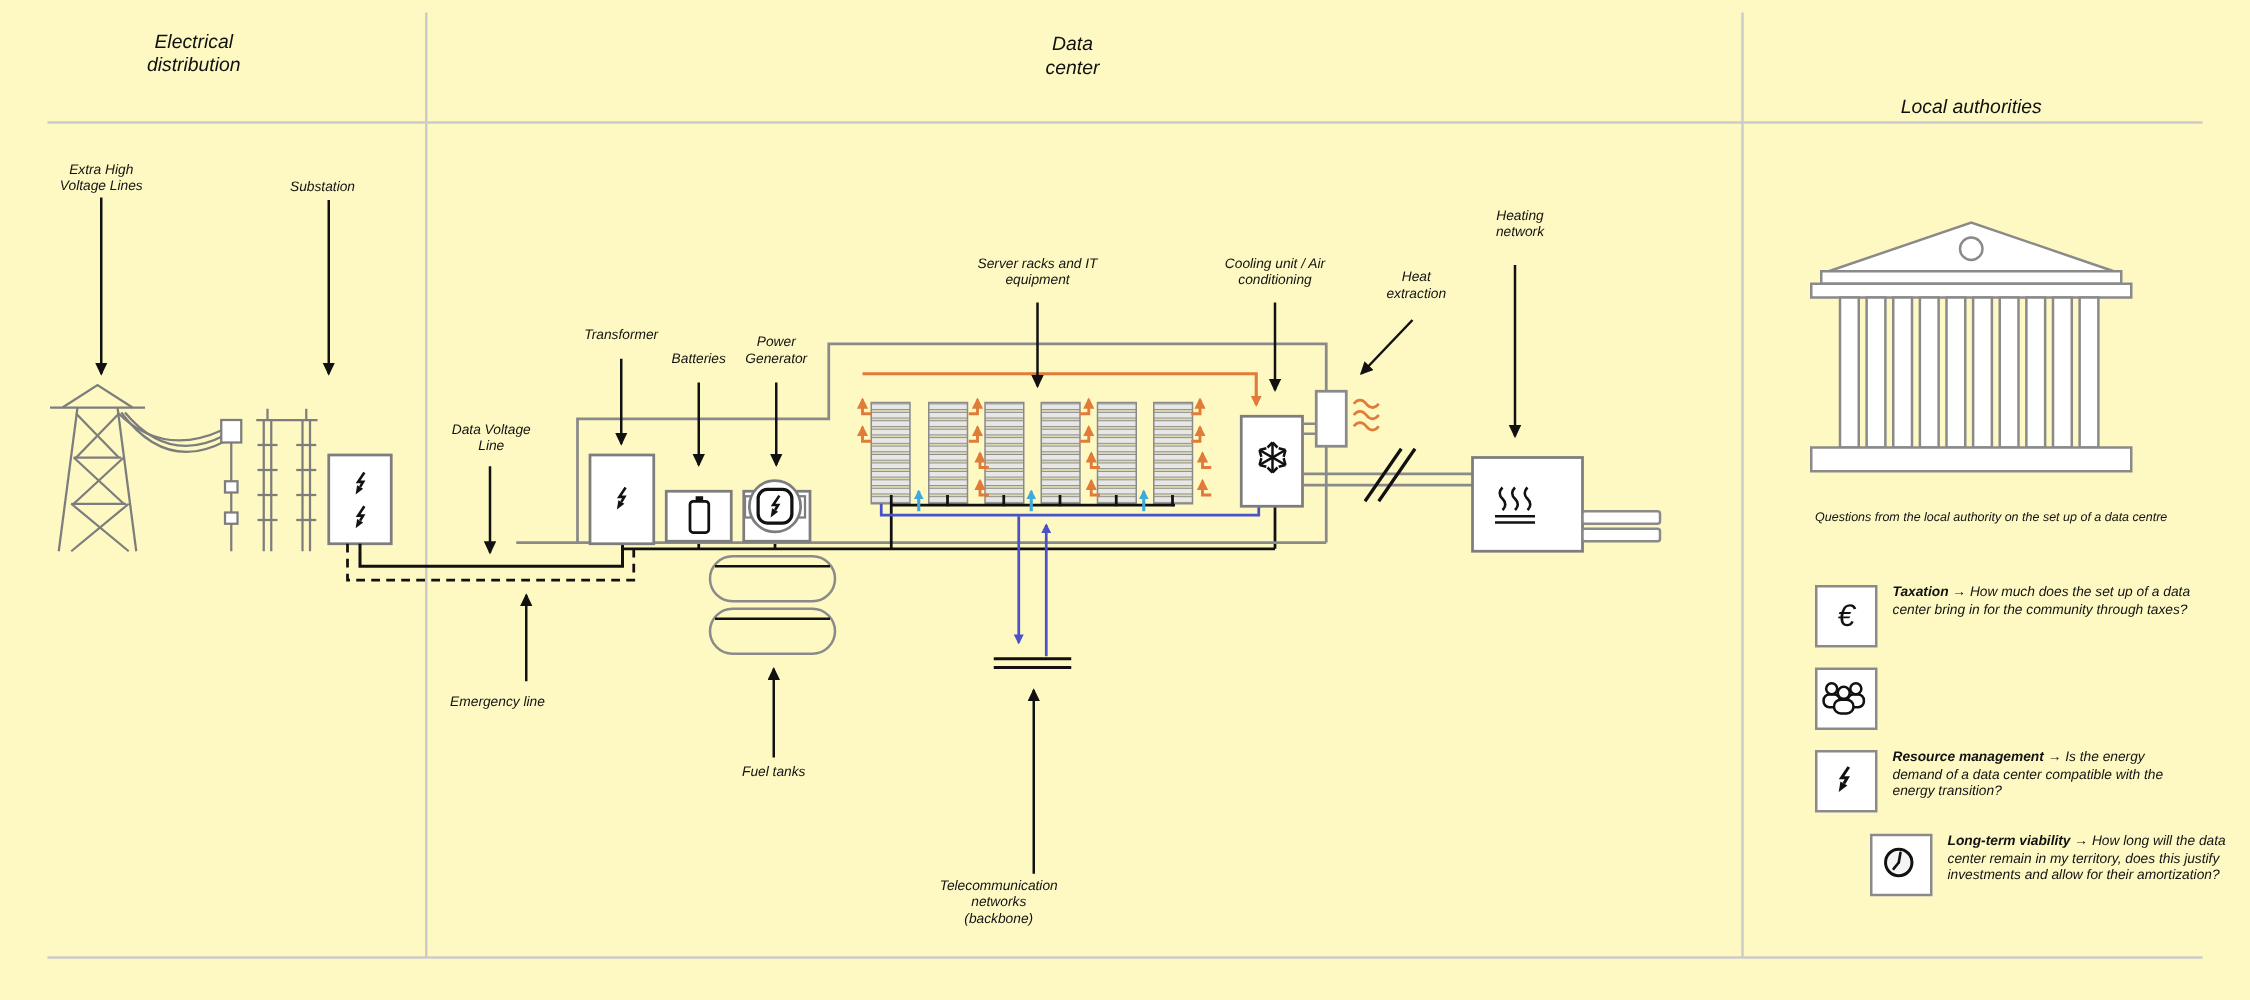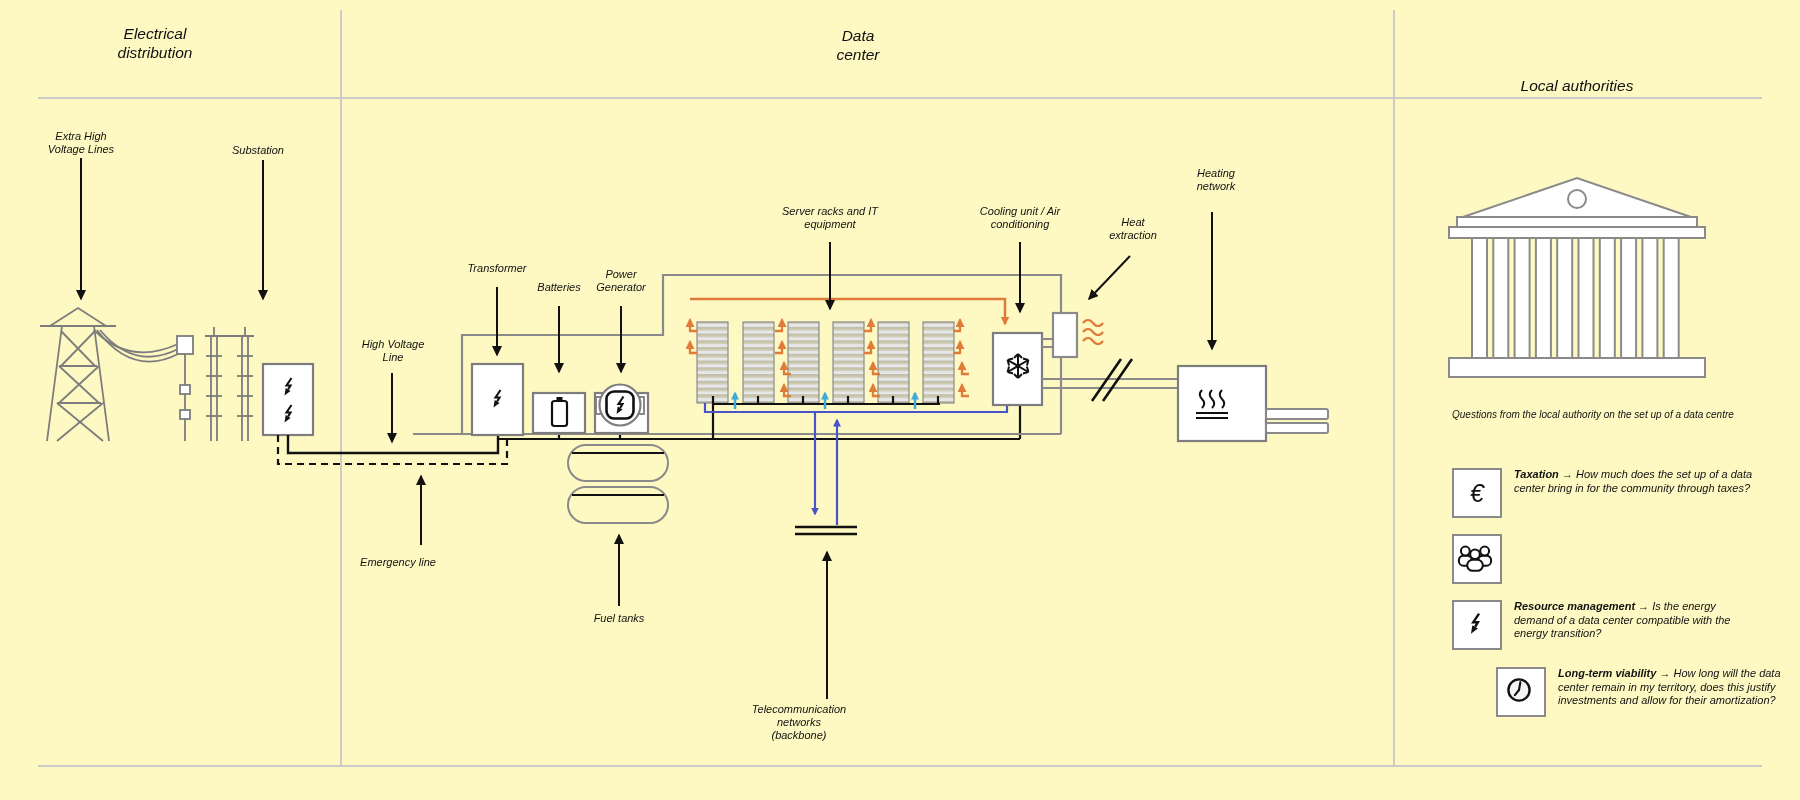--- a/index.html
+++ b/index.html
@@ -302,21 +302,21 @@
 <div class="lbl title" style="left:155px;top:25px;">Electrical
 distribution</div>
 <div class="lbl title" style="left:858px;top:27px;">Data
 center</div>
 <div class="lbl title" style="left:1577px;top:41px;margin-top:36px;">Local authorities</div>
 
 <div class="lbl" style="left:81px;top:130px;">Extra High
 Voltage Lines</div>
 <div class="lbl" style="left:258px;top:144px;">Substation</div>
 
-<div class="lbl" style="left:393px;top:338px;">High Voltage
+<div class="lbl" style="left:393px;top:338px;">Data Voltage
 Line</div>
 <div class="lbl" style="left:398px;top:556px;">Emergency line</div>
 <div class="lbl" style="left:497px;top:262px;">Transformer</div>
 <div class="lbl" style="left:559px;top:281px;">Batteries</div>
 <div class="lbl" style="left:621px;top:268px;">Power
 Generator</div>
 <div class="lbl" style="left:619px;top:612px;">Fuel tanks</div>
 <div class="lbl" style="left:830px;top:205px;">Server racks and IT
 equipment</div>
 <div class="lbl" style="left:1020px;top:205px;">Cooling unit / Air

